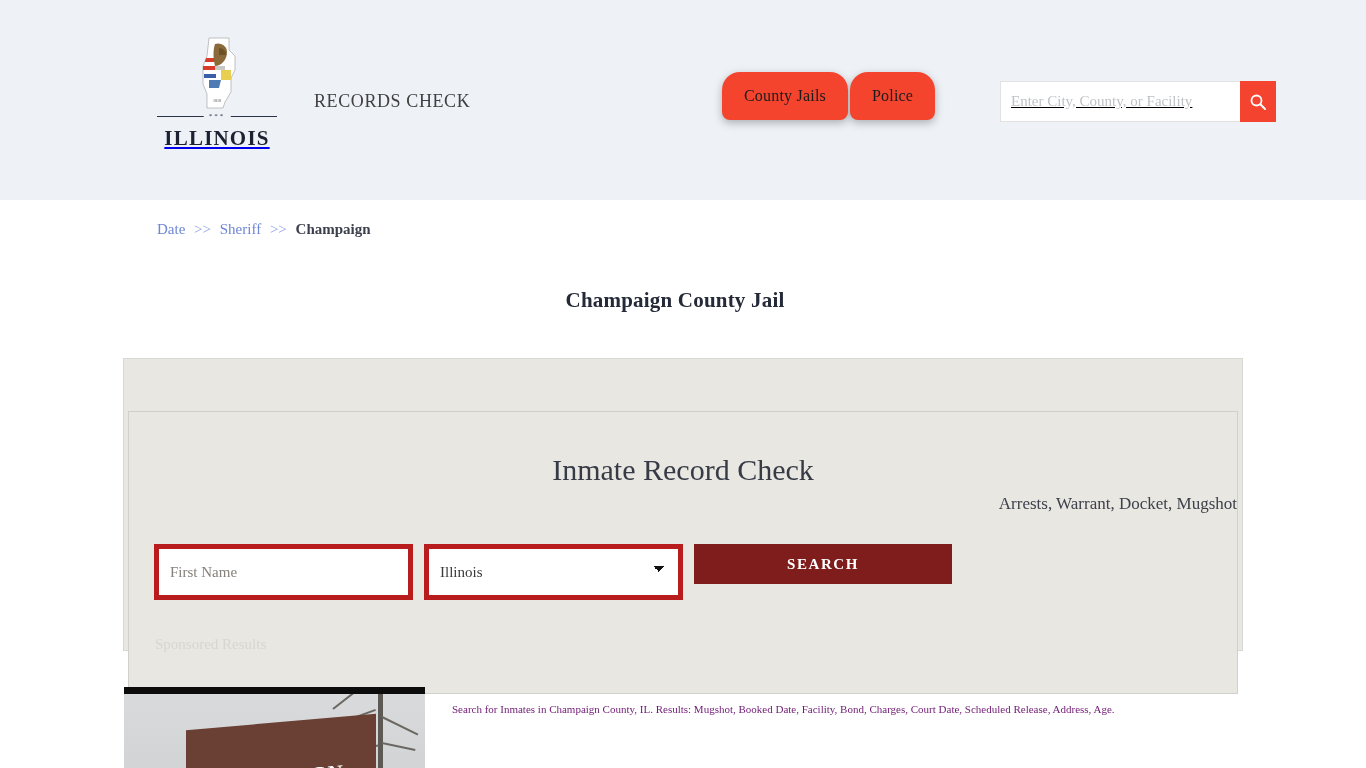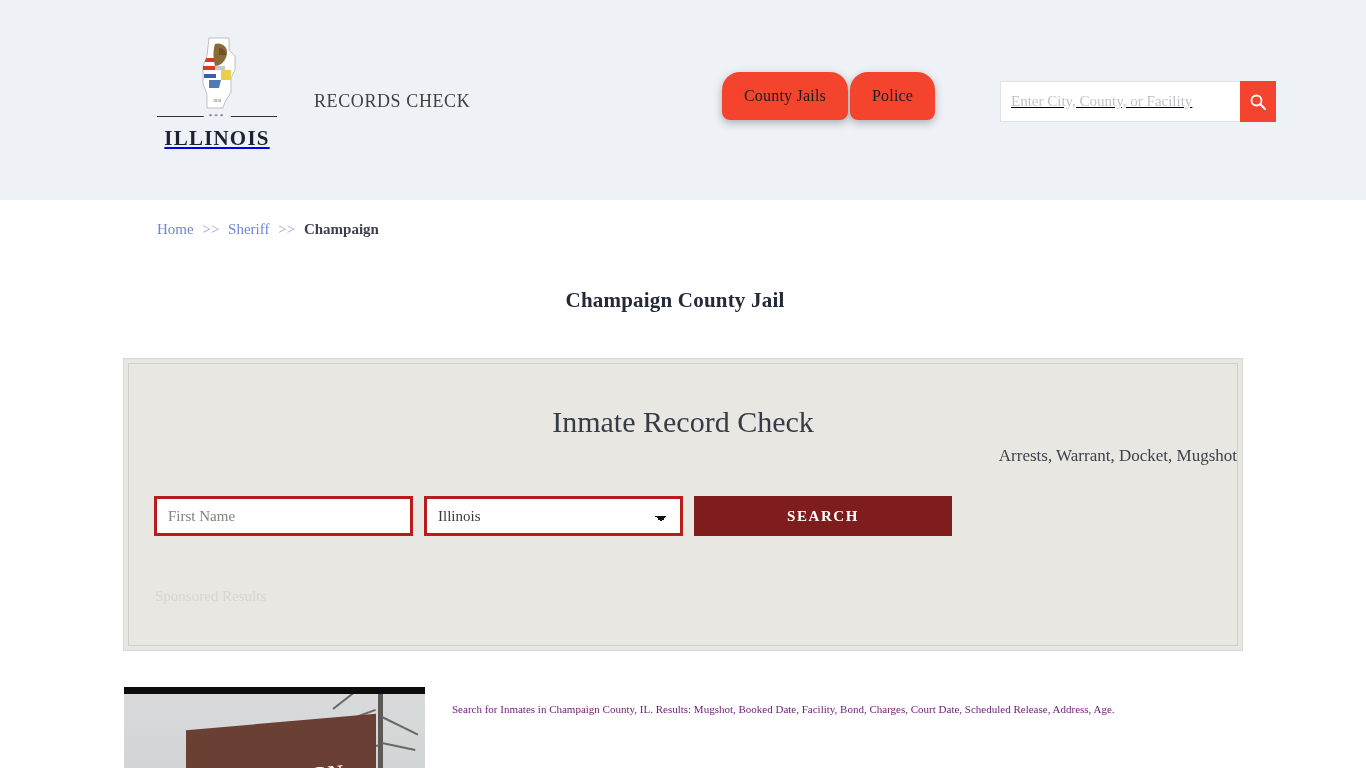--- a/index.html
+++ b/index.html
@@ -184,20 +184,21 @@
     border: 1px solid #d7d7d4;
     background: #e9e7e2;
     padding: 4px;
   }
   .panel-inner {
     width: 100%;
     height: 100%;
     border: 1px solid #d2d0cb;
     background: #e9e7e2;
     position: relative;
+    margin-top: 48px;
   }
   .panel-heading {
     text-align: center;
     font-size: 30px;
     color: #363b46;
     margin: 41px 0 0 0;
     font-weight: normal;
     line-height: 1.1;
   }
   .panel-sub {
@@ -207,23 +208,23 @@
     margin-top: 8px;
   }
   .form-row {
     position: absolute;
     left: 25px;
     top: 132px;
     display: flex;
     gap: 11px;
   }
   .field {
-    height: 40px;
+    height: 56px;
     background: #ffffff;
-    border: 3px solid #b91c1c;
+    border: 5px solid #b91c1c;
     font-size: 15px;
     color: #3a3a3a;
     padding: 0 11px;
     font-family: "Liberation Serif", "DejaVu Serif", serif;
     outline: none;
   }
   .field::placeholder { color: #86817b; }
   .field-first { width: 259px; }
   .field-last  { width: 259px; }
   .field-state {
@@ -370,21 +371,21 @@
           <circle cx="7.5" cy="7.5" r="5" fill="none" stroke="#ffffff" stroke-width="1.8"></circle>
           <line x1="11.3" y1="11.3" x2="16" y2="16" stroke="#ffffff" stroke-width="2" stroke-linecap="round"></line>
         </svg>
       </button>
     </div>
 
   </div>
 </div>
 
 <div class="breadcrumb">
-  <a href="#">Home</a>
+  <a href="#">Date</a>
   <span class="sep">&gt;&gt;</span>
   <a href="#">Sheriff</a>
   <span class="sep">&gt;&gt;</span>
   <span class="current">Champaign</span>
 </div>
 
 <h1 class="page-title">Champaign County Jail</h1>
 
 <section class="panel-outer">
   <div class="panel-inner">

